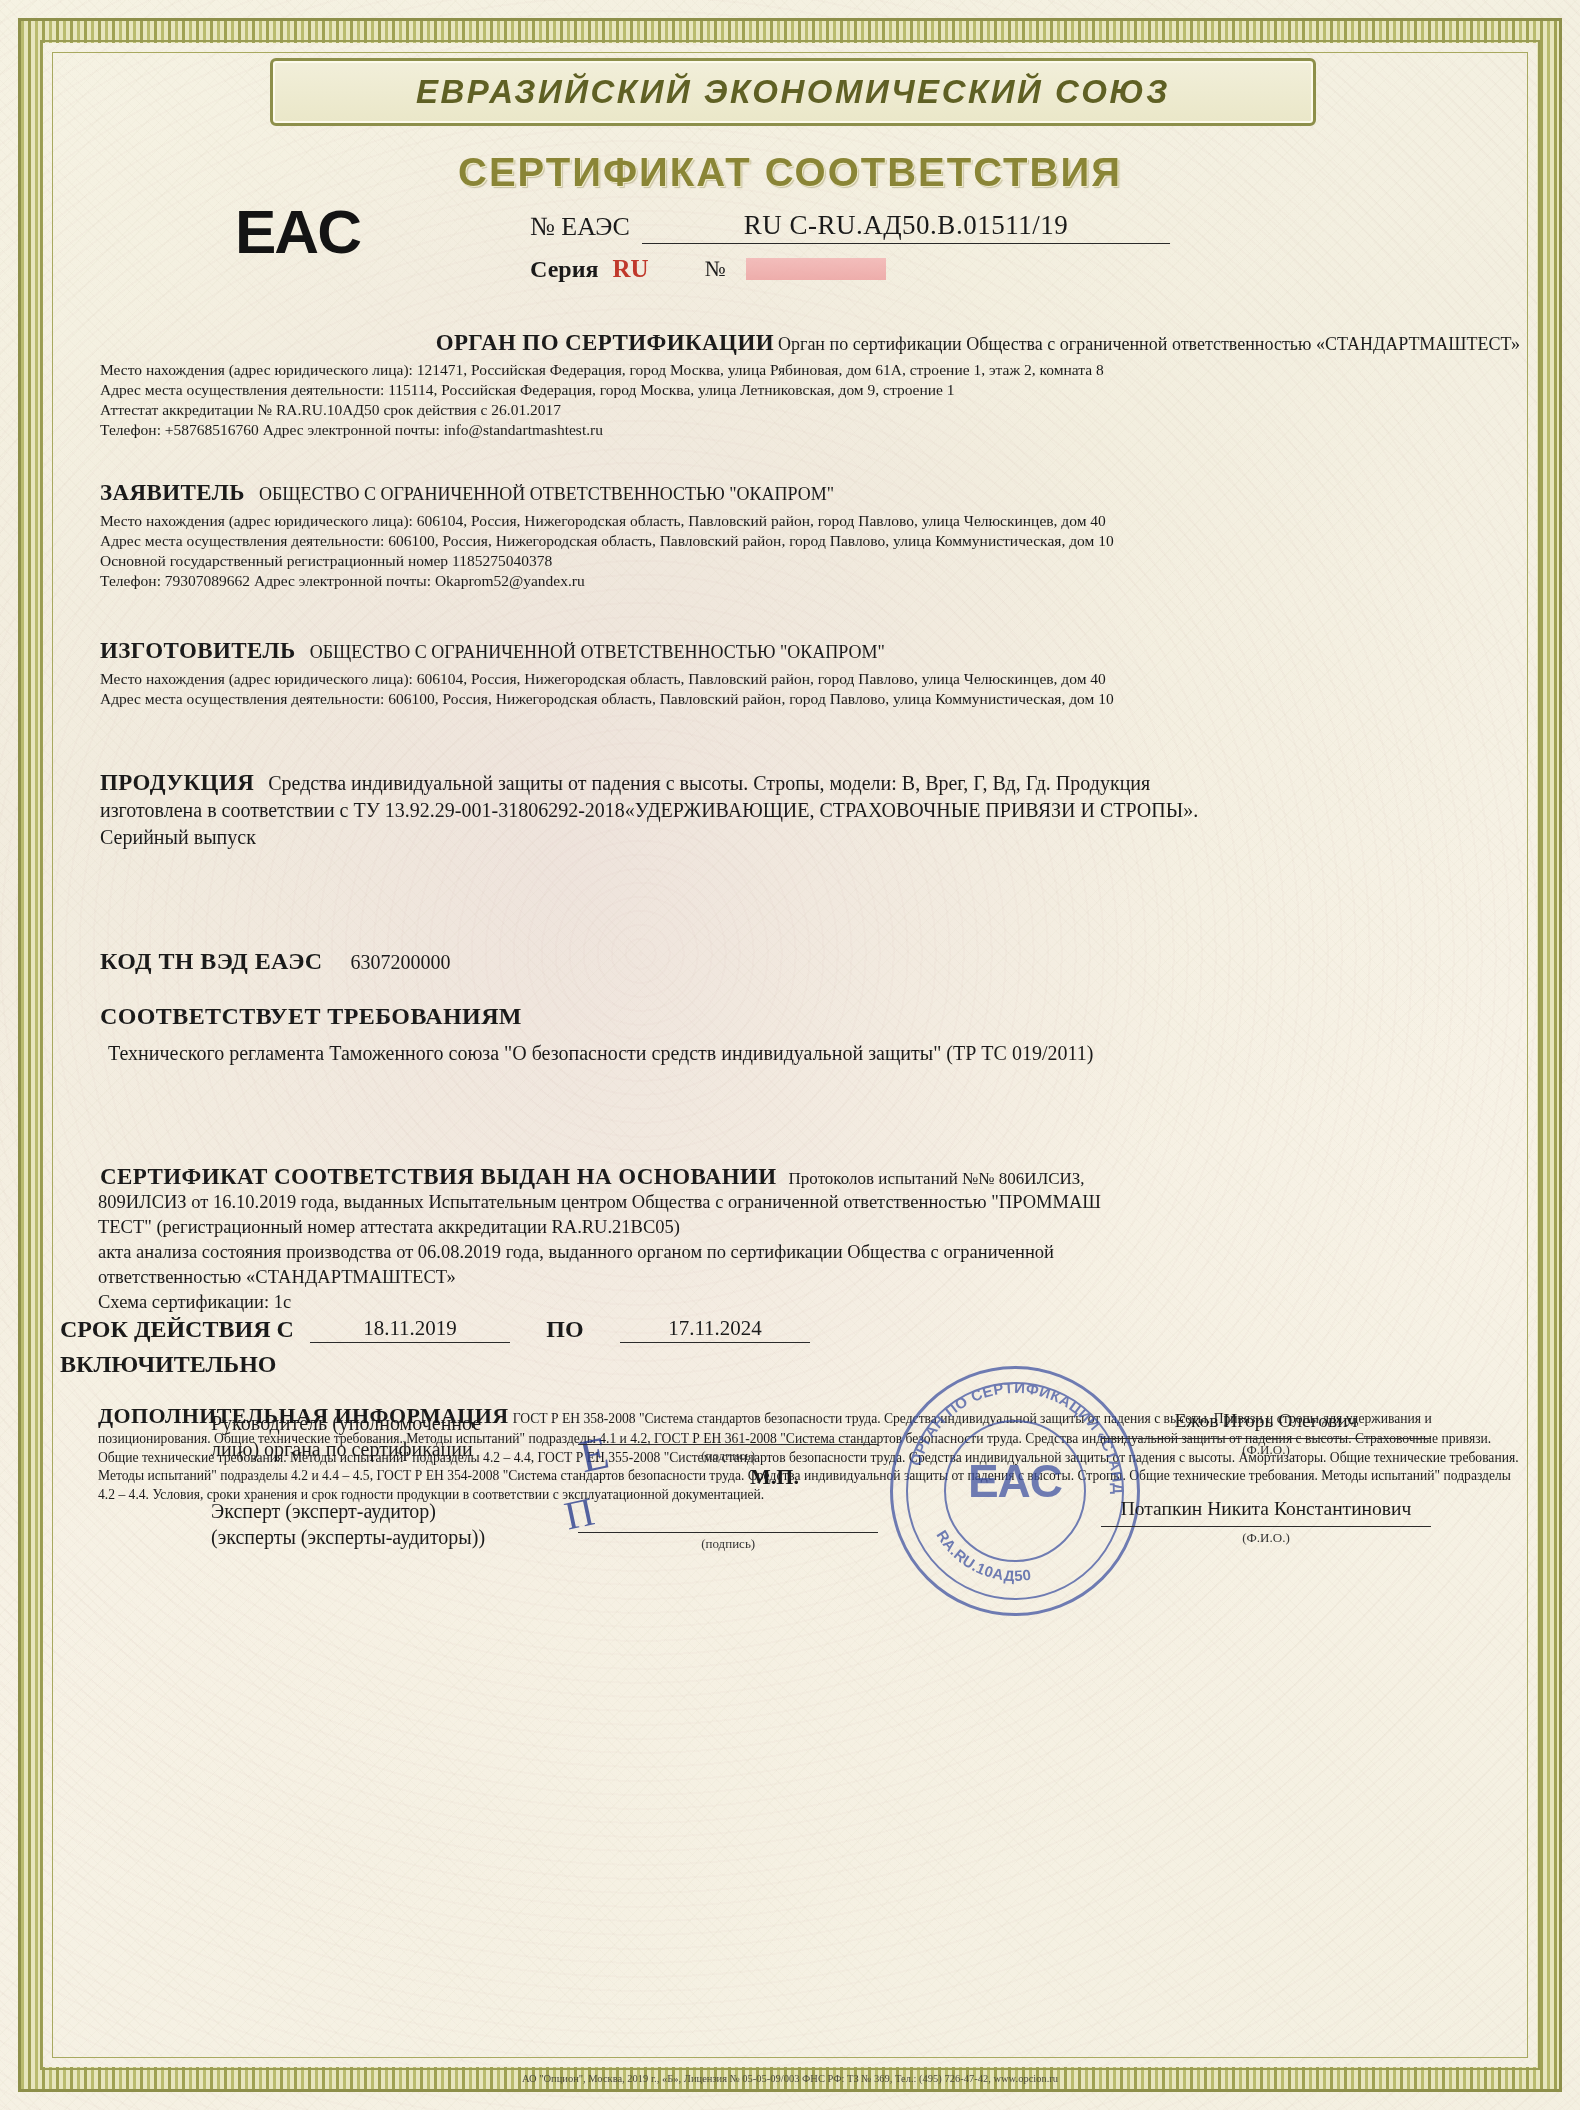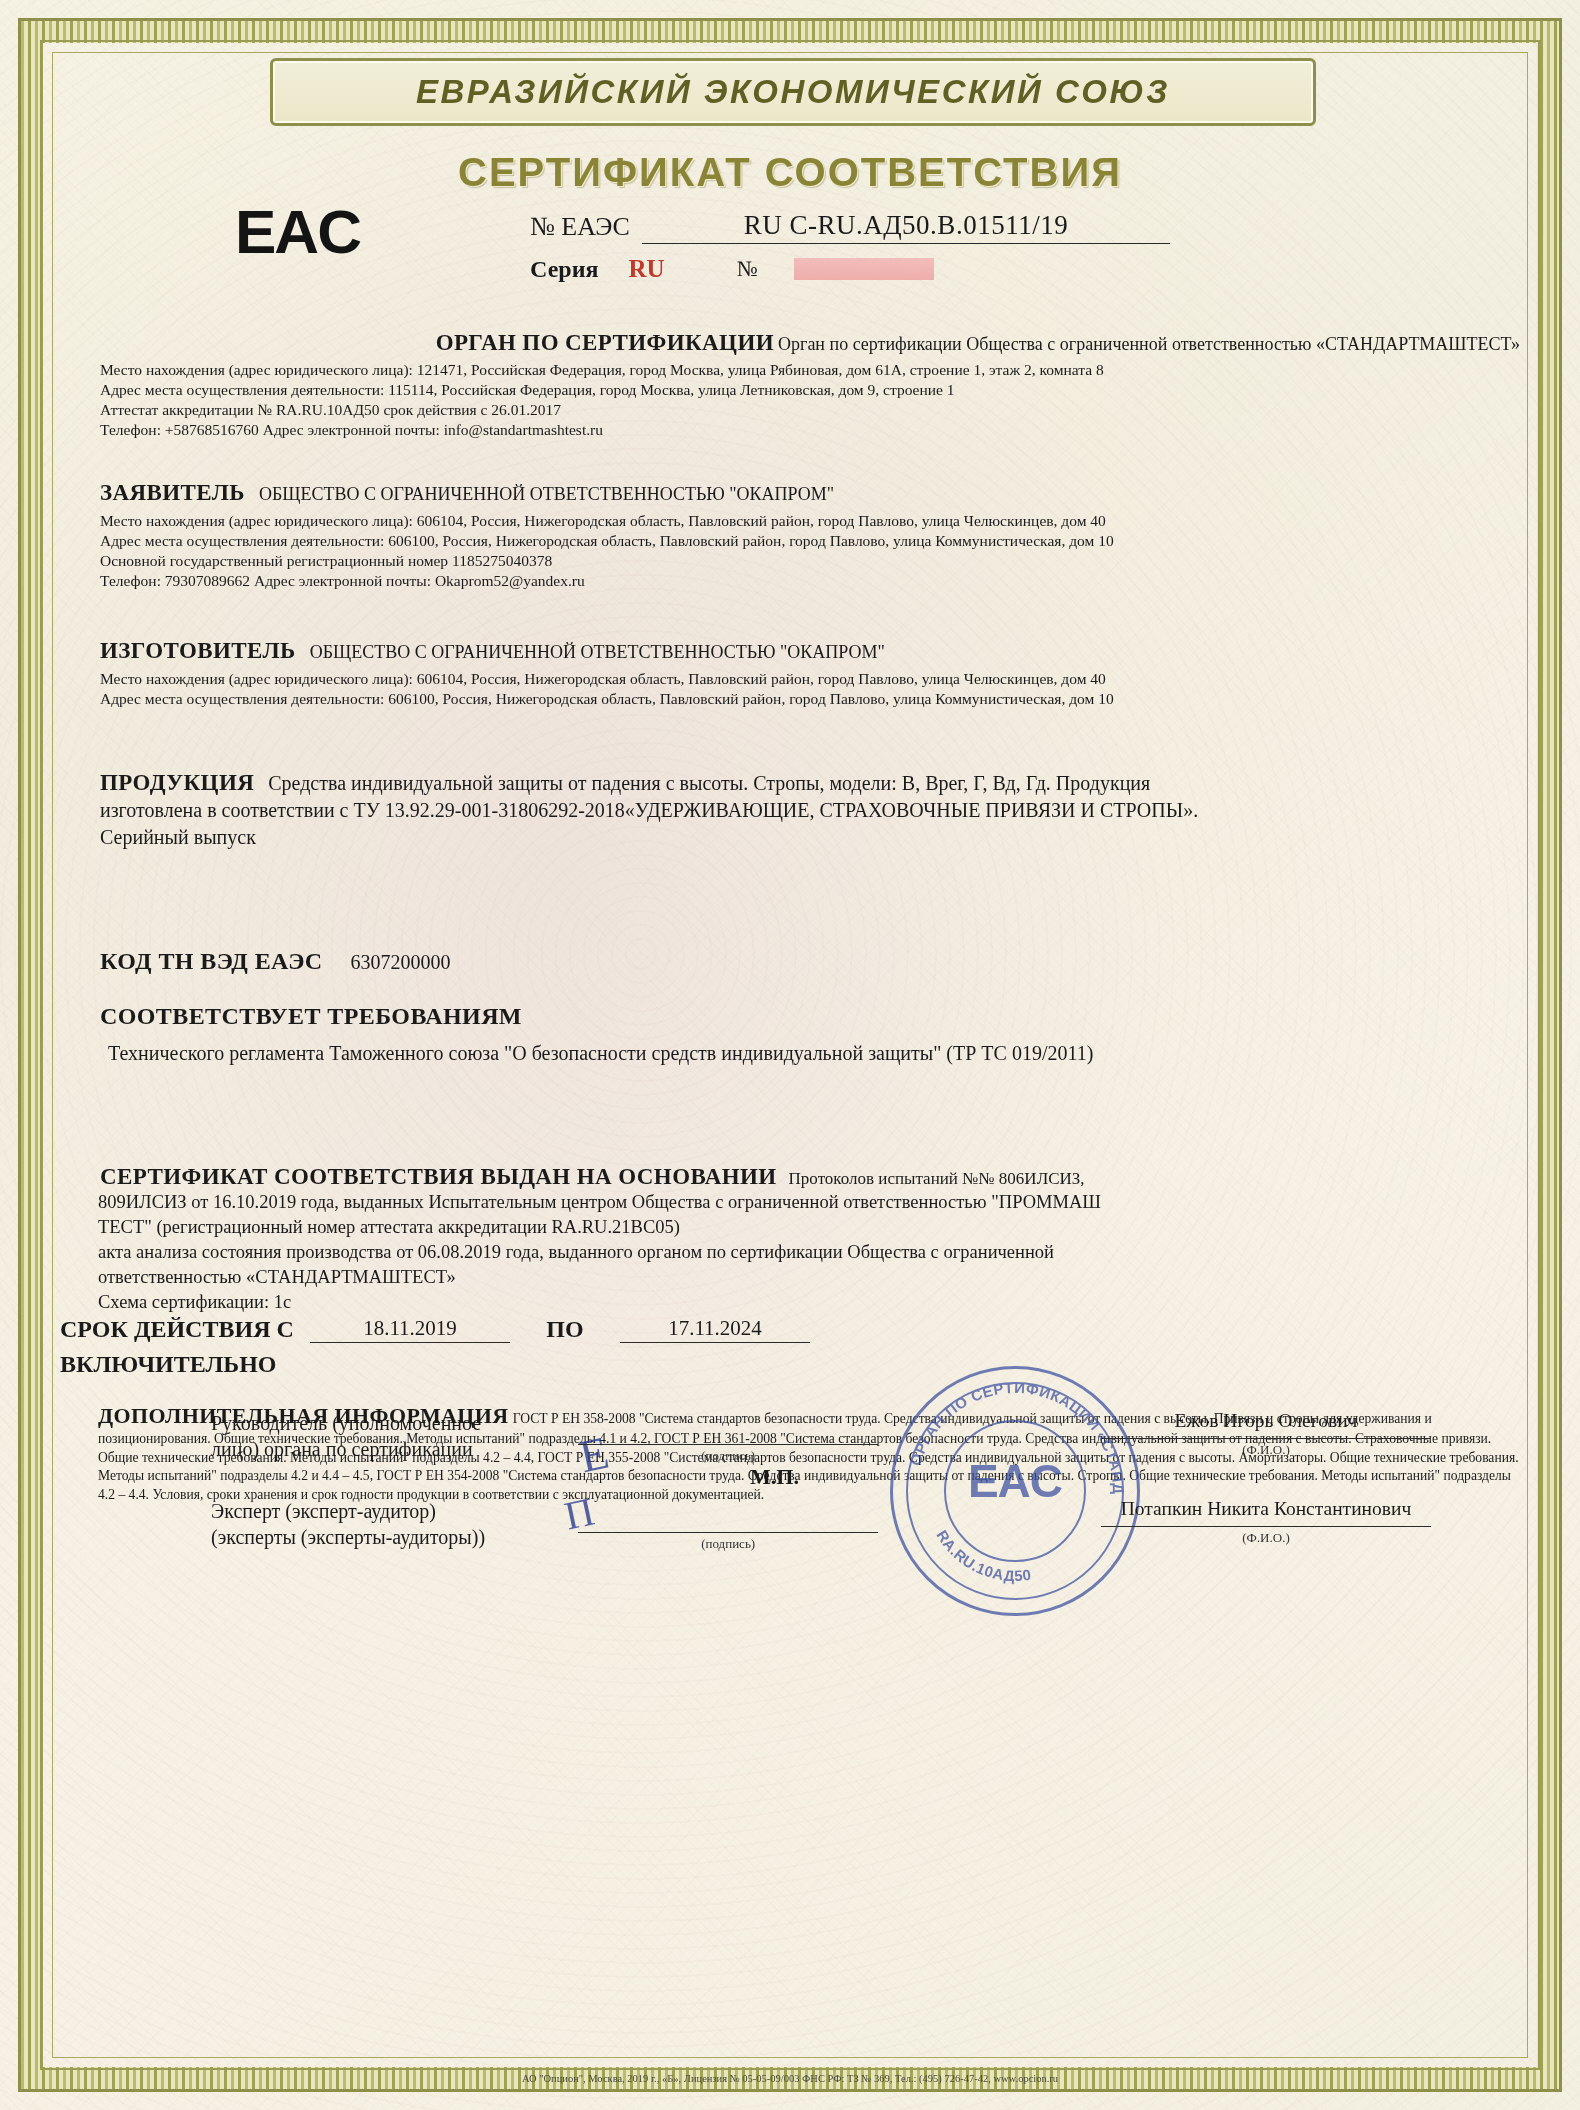--- a/index.html
+++ b/index.html
@@ -106,21 +106,21 @@
     font-size:27px;
     border-bottom:1px solid #2a2a2a;
     padding:0 8px 2px 8px;
     flex:1;
     text-align:center;
     letter-spacing:0.5px;
   }
 
   .serie-line{
     position:absolute;left:470px;top:197px;width:640px;
-    display:flex;align-items:center;gap:30px;
+    display:flex;align-items:center;gap:14px;
     font-size:24px;
   }
   .serie-label{font-weight:bold;font-size:24px;}
   .serie-val{color:#c0392b;font-weight:bold;font-size:25px;}
   .serie-no{margin-left:42px;font-size:22px;}
   .serie-redbar{
     width:140px;height:22px;margin-left:6px;
     background:linear-gradient(180deg,#f3b5b5,#eda2a2);
     opacity:.85;
   }

